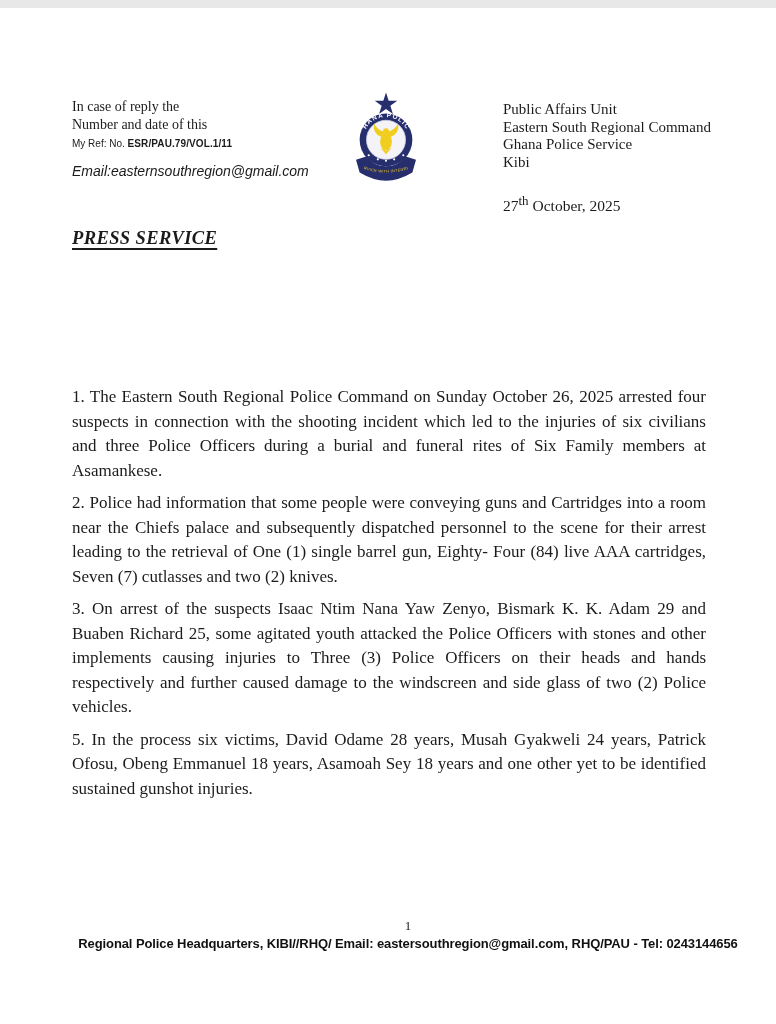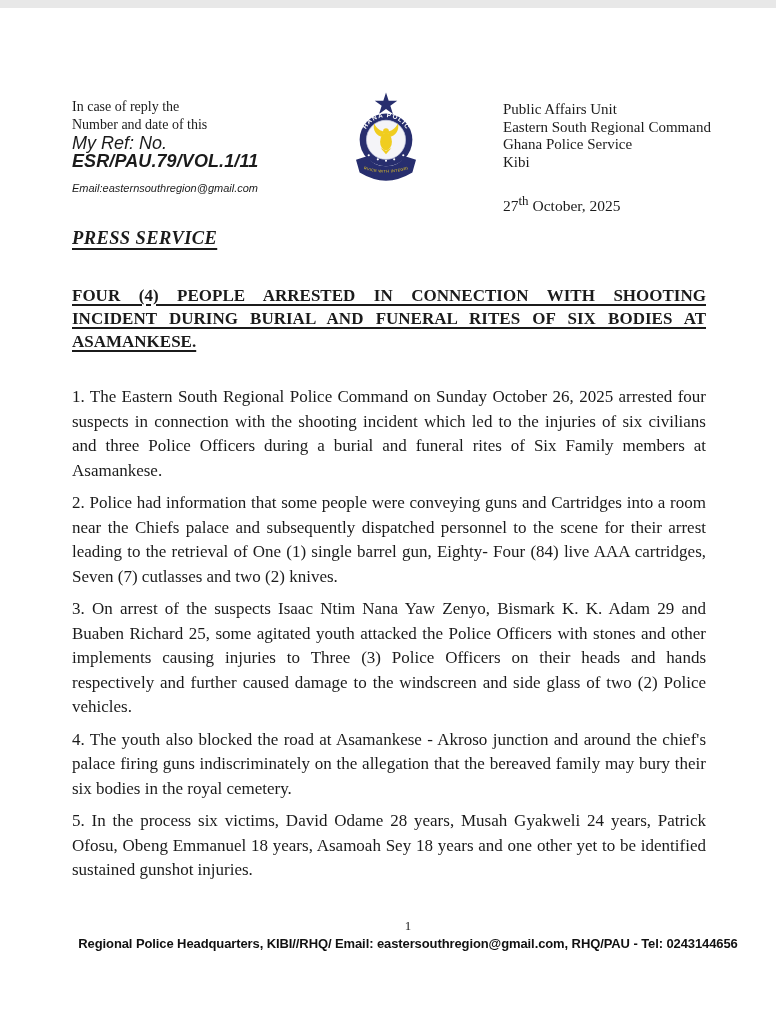--- a/index.html
+++ b/index.html
@@ -9,23 +9,23 @@
     background:#ffffff;
     overflow:hidden;
     font-family:"Liberation Serif", serif;
     color:#1b1b1b;
     margin:8px auto;
     padding-left:40px;
   }
   
   .header-left{position:absolute;left:72px;top:90px;width:250px;font-size:14px;line-height:17.5px;}
   .hl-underlined{text-decoration:underline;text-underline-offset:2px;word-spacing:6px;}
-  .ref-line{font-family:"Liberation Sans", sans-serif;font-style:italic;font-size:18px;margin-top:2px;}
+  .ref-line{font-family:"Liberation Sans", sans-serif;font-size:10px;margin-top:2px;}
   .ref-line b{letter-spacing:.1px;}
-  .email-line{font-family:"Liberation Sans", sans-serif;font-style:italic;font-size:11px;margin-top:10px;}
+  .email-line{font-family:"Liberation Sans", sans-serif;font-style:italic;font-size:14px;margin-top:10px;}
   
   .header-right{position:absolute;left:503px;top:93px;width:240px;font-size:15px;line-height:17.5px;}
   .date-line{margin-top:21px;font-size:15.5px;}
   .date-line sup{font-size:13px;}
   
   .crest{position:absolute;left:346px;top:84px;width:80px;height:92px;}
   
   .press-title{position:absolute;left:72px;top:220px;font-size:18.5px;font-weight:bold;font-style:italic;letter-spacing:.4px;}
   .press-title u{text-decoration-thickness:2px;text-underline-offset:4px;}
   
@@ -106,30 +106,24 @@
     <div>Kibi</div>
     <div class="date-line">
       <span>27</span><sup>th</sup><span> October, 2025</span>
     </div>
   </div>
 
   <div class="press-title">
     <u>PRESS SERVICE</u>
   </div>
 
-  <div class="headline">
-    <div class="headline-line">FOUR (4) PEOPLE ARRESTED IN CONNECTION WITH SHOOTING</div>
-    <div class="headline-line">INCIDENT DURING BURIAL AND FUNERAL RITES OF SIX BODIES AT</div>
-    <div class="headline-line last">ASAMANKESE.</div>
-  </div>
 
   <div class="body-text">
     <p>1. The Eastern South Regional Police Command on Sunday October 26, 2025 arrested four suspects in connection with the shooting incident which led to the injuries of six civilians and three Police Officers during a burial and funeral rites of Six Family members at Asamankese.</p>
     <p>2. Police had information that some people were conveying guns and Cartridges into a room near the Chiefs palace and subsequently dispatched personnel to the scene for their arrest leading to the retrieval of One (1) single barrel gun, Eighty- Four (84) live AAA cartridges, Seven (7) cutlasses and two (2) knives.</p>
     <p>3. On arrest of the suspects Isaac Ntim Nana Yaw Zenyo, Bismark K. K. Adam 29 and Buaben Richard 25, some agitated youth attacked the Police Officers with stones and other implements causing injuries to Three (3) Police Officers on their heads and hands respectively and further caused damage to the windscreen and side glass of two (2) Police vehicles.</p>
-    <p>4. The youth also blocked the road at Asamankese - Akroso junction and around the chief's palace firing guns indiscriminately on the allegation that the bereaved family may bury their six bodies in the royal cemetery.</p>
     <p>5. In the process six victims, David Odame 28 years, Musah Gyakweli 24 years, Patrick Ofosu, Obeng Emmanuel 18 years, Asamoah Sey 18 years and one other yet to be identified sustained gunshot injuries.</p>
   </div>
 
   <div class="page-number">1</div>
   <div class="footer-line">Regional Police Headquarters, KIBI//RHQ/ Email: eastersouthregion@gmail.com, RHQ/PAU  -  Tel: 0243144656</div>
 
 </div>
 
 </body></html>

